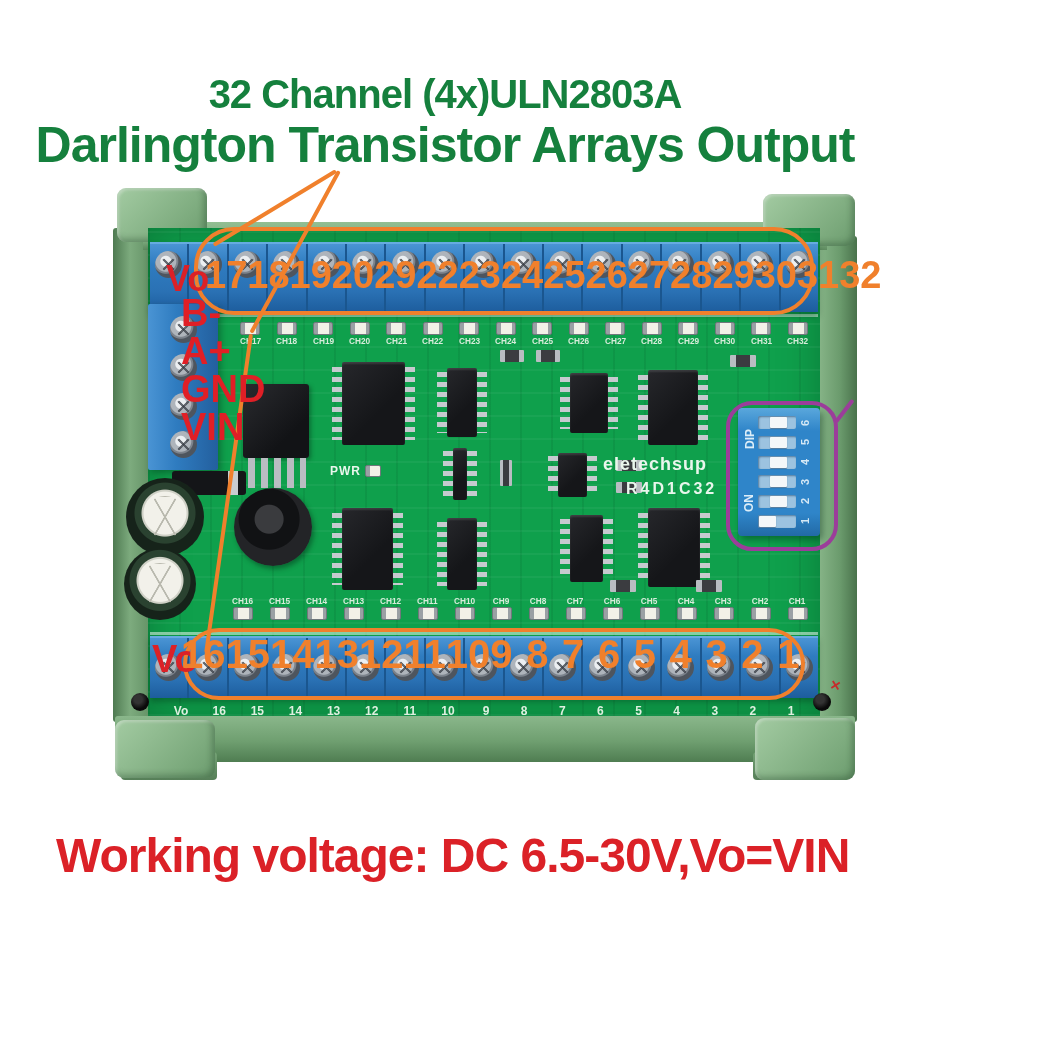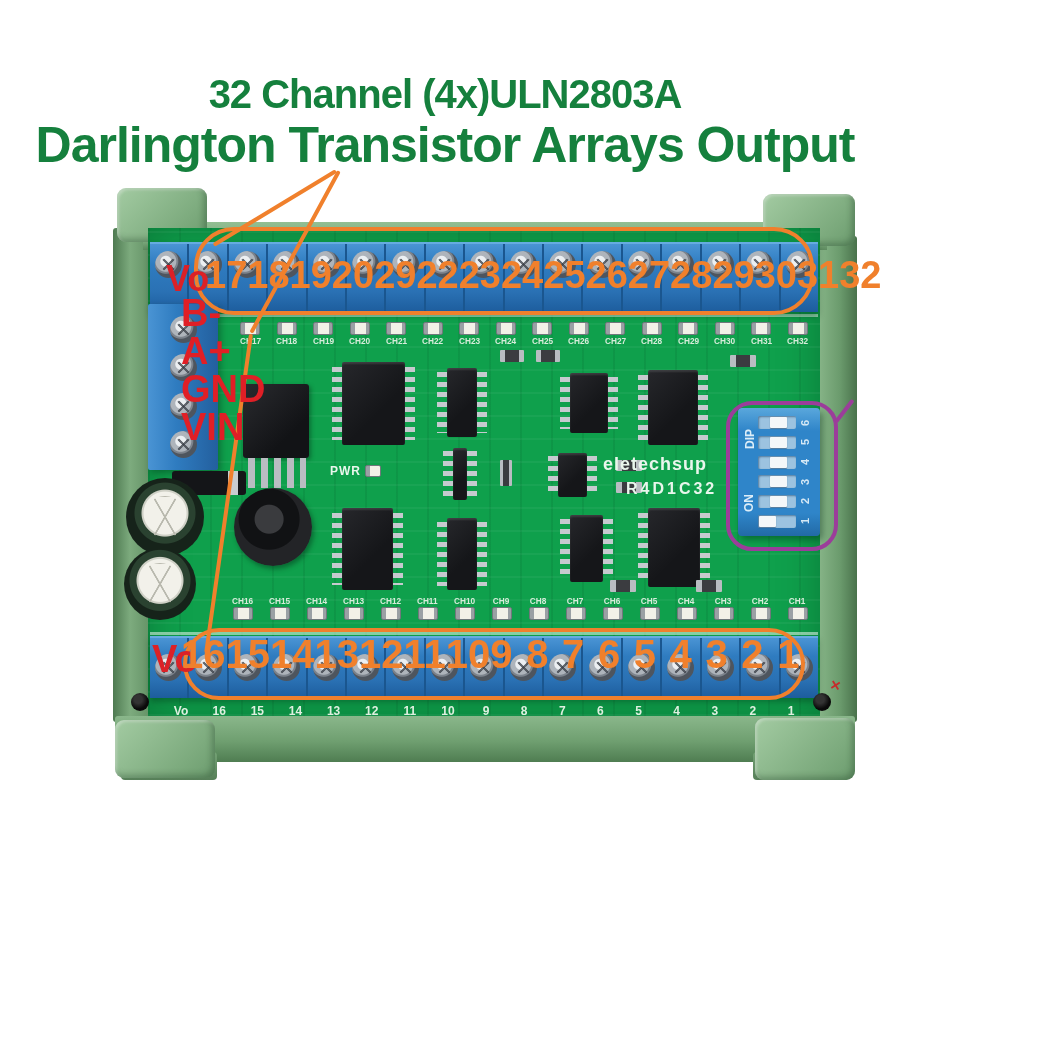--- a/index.html
+++ b/index.html
@@ -583,14 +583,15 @@
       <span>2</span>
       <span>1</span>
     </div>
   <div class="left-labels">
       <div>B-</div>
       <div>A+</div>
       <div>GND</div>
       <div>VIN</div>
     </div>
 
+  <div class="wv">Working voltage: DC 6.5-30V,Vo=VIN</div>
   <div class="red-x">✕</div>
 </div>
 
 </body></html>

